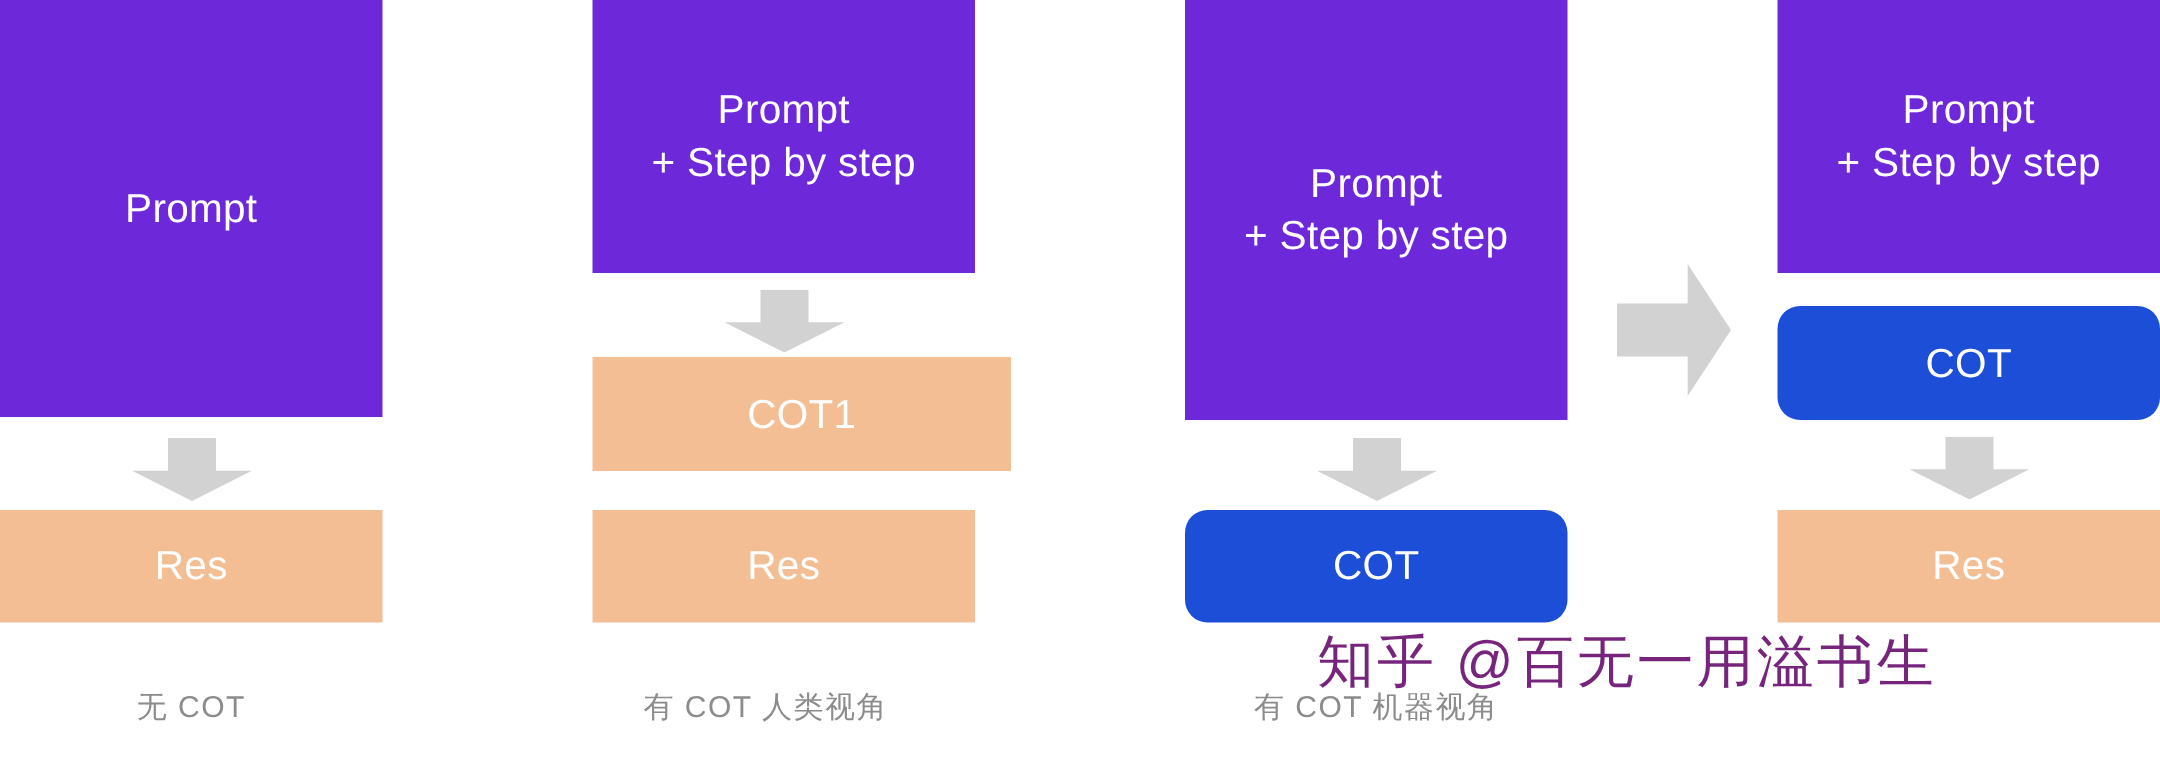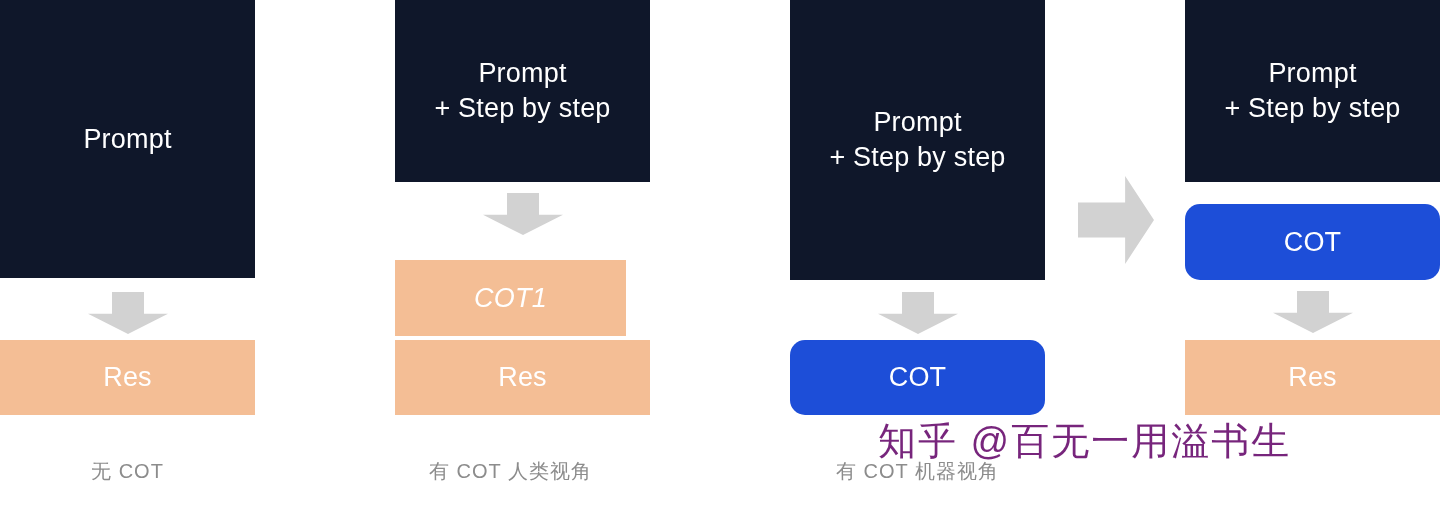--- a/index.html
+++ b/index.html
@@ -31,21 +31,21 @@
     align-items: center;
     justify-content: center;
     color: #ffffff;
     font-weight: 400;
     text-align: center;
     line-height: 1.28;
     letter-spacing: 0.2px;
     white-space: pre-line;
     font-size: 27px;
   }
-  .node.blue   { background: #0f172a; }
+  .node.blue   { background: #6d28d9; }
   .node.orange { background: #F4BE95; }
   .node.green  { background: #1d4ed8; border-radius: 15px; }
 
   
   .arrow-down {
     position: absolute;
     background: #D2D2D2;
     clip-path: polygon(30% 0%, 70% 0%, 70% 52%, 100% 52%, 50% 100%, 0% 52%, 30% 52%);
   }
   .arrow-right {
@@ -89,21 +89,21 @@
 
   <div class="node orange" style="left:0px; top:340px; width:255px; height:75px;">Res</div>
 
   <div class="caption" style="left:0px; top:458px; width:255px;">无 COT</div>
 
   <div class="node blue" style="left:395px; top:0px; width:255px; height:182px;">Prompt
 + Step by step</div>
 
   <div class="arrow-down" style="left:483px; top:193px; width:80px; height:42px;"></div>
 
-  <div class="node orange" style="left:395px; top:260px; width:231px; height:76px;font-style:italic;">COT1</div>
+  <div class="node orange" style="left:395px; top:238px; width:279px; height:76px;">COT1</div>
 
   <div class="node orange" style="left:395px; top:340px; width:255px; height:75px;">Res</div>
 
   <div class="caption" style="left:383px; top:458px; width:255px;">有 COT 人类视角</div>
 
   <div class="node blue" style="left:790px; top:0px; width:255px; height:280px;">Prompt
 + Step by step</div>
 
   <div class="arrow-down" style="left:878px; top:292px; width:80px; height:42px;"></div>
 

